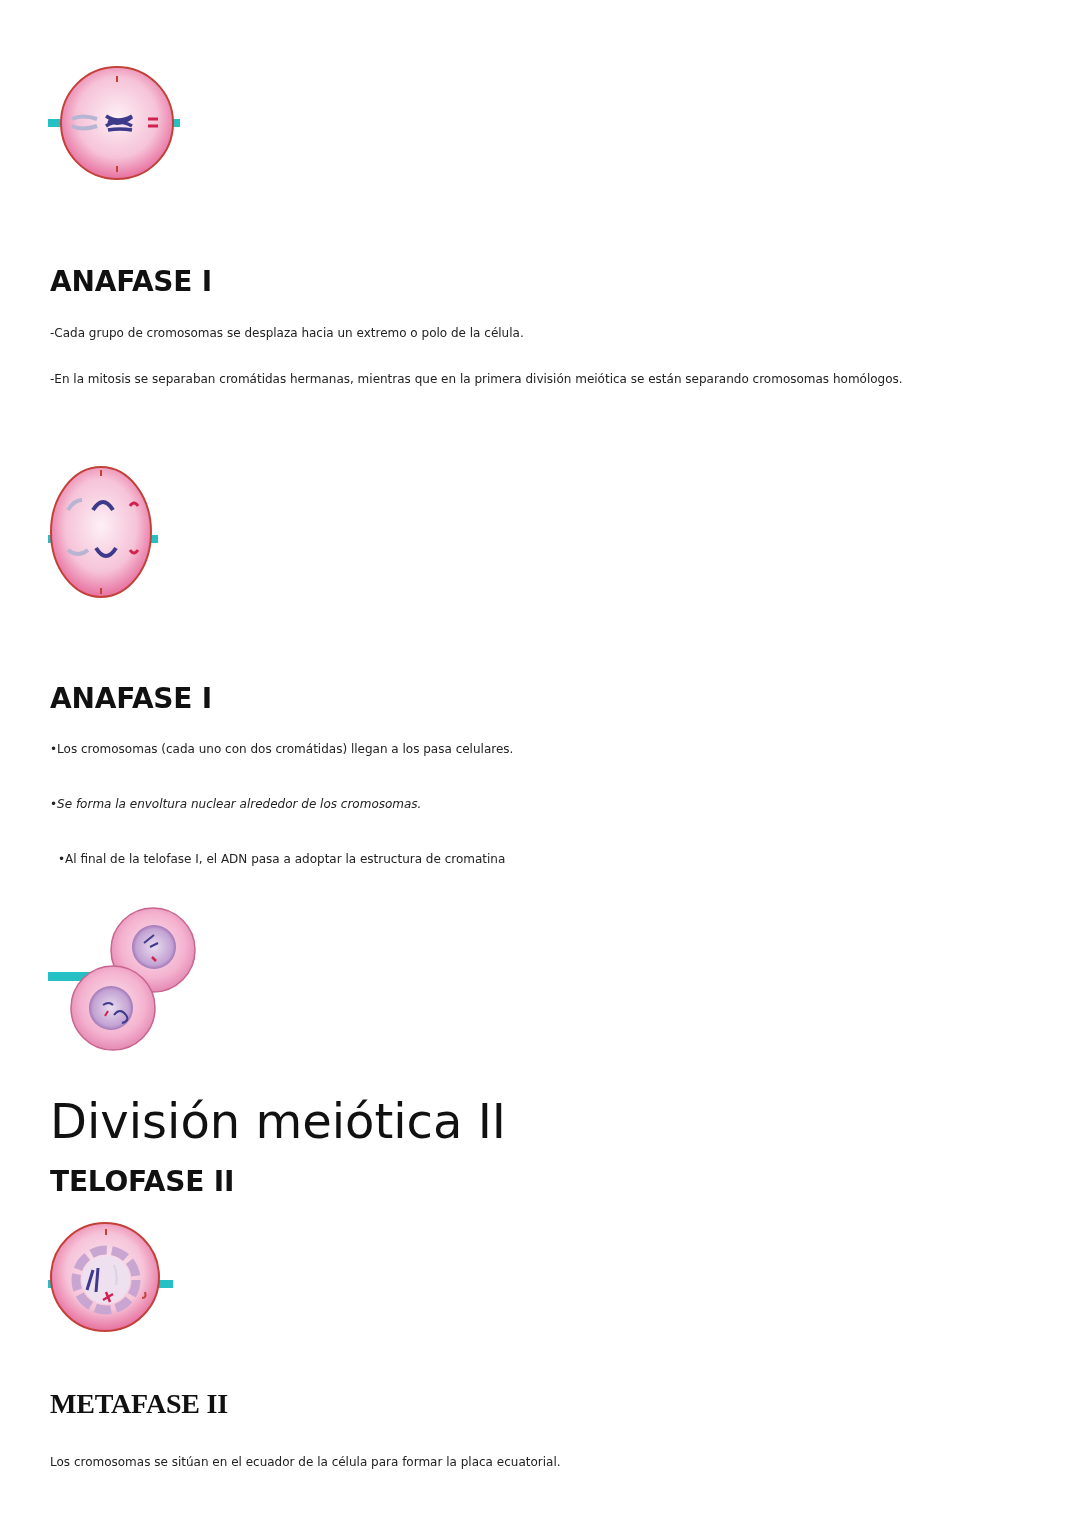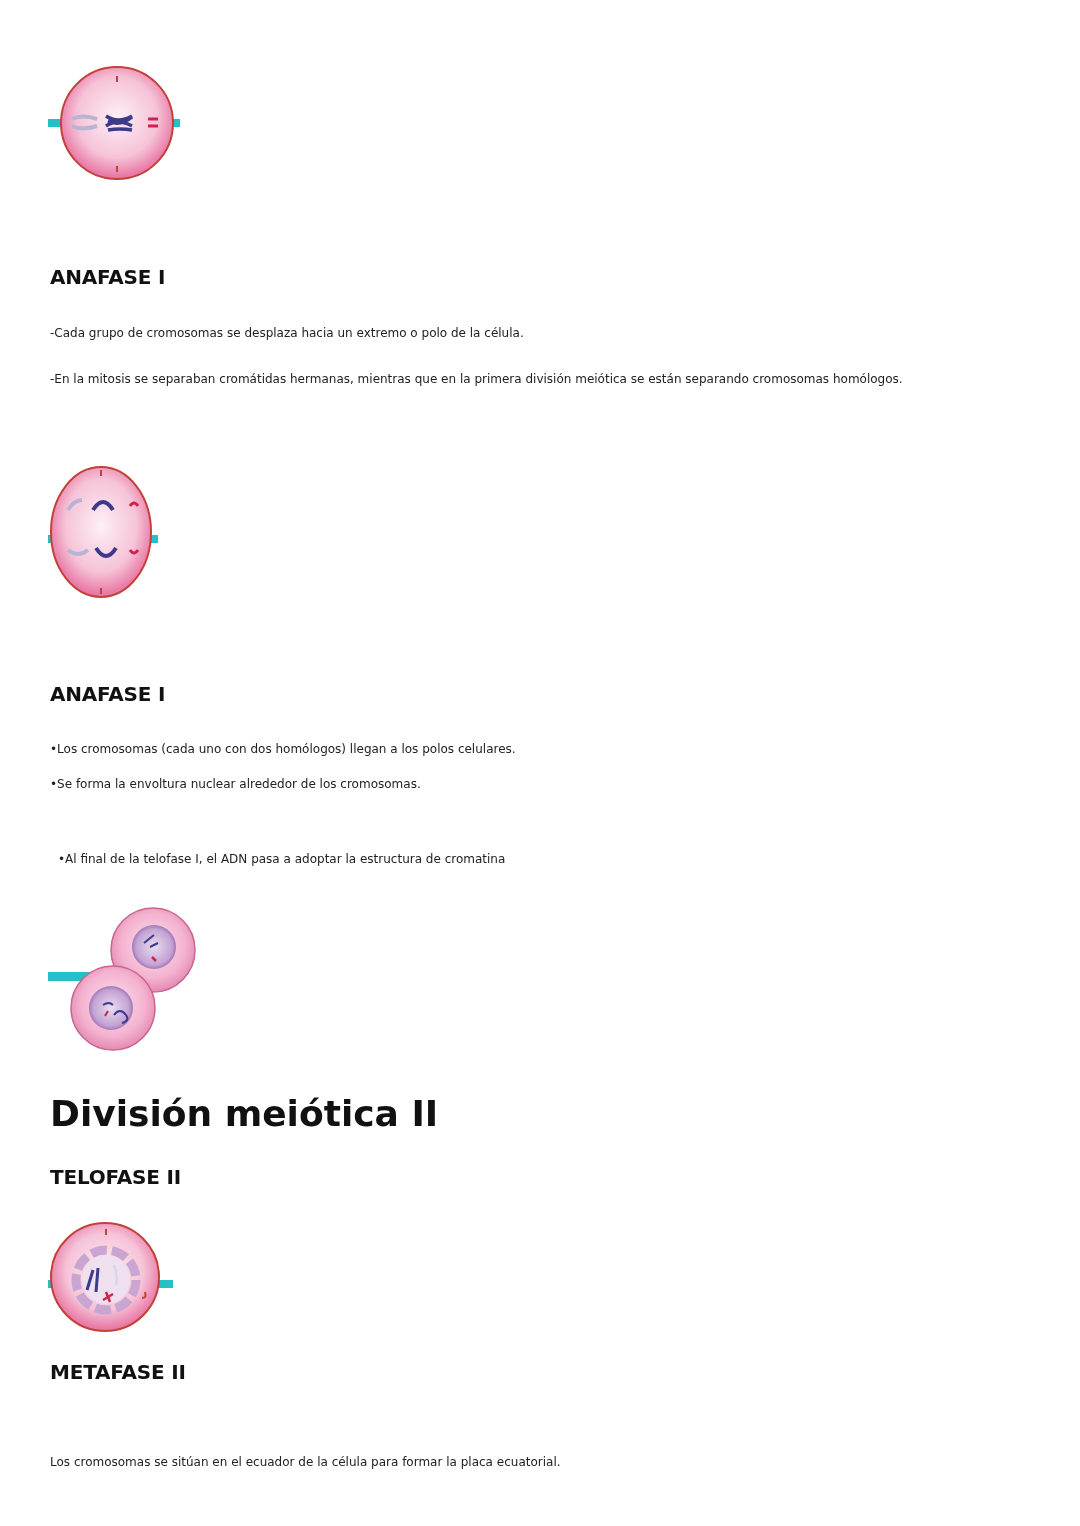--- a/index.html
+++ b/index.html
@@ -3,28 +3,28 @@
   <meta charset="utf-8">
   <style>
     html, body { margin: 0; padding: 0; background: #ffffff; }
     body {
       width: 1080px; height: 1526px; position: relative; overflow: hidden;
       font-family: "DejaVu Sans", "Liberation Sans", sans-serif;
       color: #1a1a1a;
     }
     .abs { position: absolute; }
     .heading {
-      font-weight: bold; font-size: 20px; color: #111;
+      font-weight: bold; font-size: 28px; color: #111;
       left: 50px; letter-spacing: -0.2px;
     }
     .para {
       left: 50px; width: 985px; font-size: 12px; line-height: 33px; color: #222;
     }
     .title {
-      left: 50px; font-size: 36px; font-weight: bold; color: #111;
+      left: 50px; font-size: 48px; font-weight: normal; color: #111;
     }
     svg { display: block; }
   </style>
 </head>
 <body>
 
 <div class="abs" style="left:48px; top:64px;">
   <svg width="135" height="120" viewBox="0 0 135 120">
     <defs>
       <radialGradient id="g1" cx="50%" cy="45%" r="55%">
@@ -63,22 +63,22 @@
     <path d="M82 44 q4 -6 8 0" stroke="#d0214f" stroke-width="3" fill="none"></path>
     <path d="M20 88 q10 8 20 0" stroke="#b8b5d4" stroke-width="4" fill="none"></path>
     <path d="M48 86 q10 16 20 0" stroke="#3d3a8c" stroke-width="4" fill="none"></path>
     <path d="M82 88 q4 6 8 0" stroke="#d0214f" stroke-width="3" fill="none"></path>
     <path d="M53 8 v6" stroke="#c2423a" stroke-width="2"></path>
     <path d="M53 126 v6" stroke="#c2423a" stroke-width="2"></path>
   </svg>
 </div>
 
 <div class="abs heading" style="top:682px;">ANAFASE I</div>
-<div class="abs para" style="top:733px;">•Los cromosomas (cada uno con dos homólogos) llegan a los polos celulares.</div>
-<div class="abs para" style="top:768px;">•Se forma la envoltura nuclear alrededor de los cromosomas.</div>
+<div class="abs para" style="top:733px;">•Los cromosomas (cada uno con dos cromátidas) llegan a los pasa celulares.</div>
+<div class="abs para" style="top:788px;font-style:italic;">•Se forma la envoltura nuclear alrededor de los cromosomas.</div>
 <div class="abs para" style="top:843px;margin-left:8px;">•Al final de la telofase I, el ADN pasa a adoptar la estructura de cromatina</div>
 
 <div class="abs" style="left:48px; top:905px;">
   <svg width="155" height="150" viewBox="0 0 155 150">
     <defs>
       <radialGradient id="g3" cx="50%" cy="45%" r="55%">
         <stop offset="0%" stop-color="#fbe3ee"></stop>
         <stop offset="70%" stop-color="#f4b2cf"></stop>
         <stop offset="100%" stop-color="#e48ab3"></stop>
       </radialGradient>
@@ -118,14 +118,14 @@
     <circle cx="58" cy="60" r="30" fill="none" stroke="#c9a6d2" stroke-width="9" stroke-dasharray="16 5"></circle>
     <circle cx="58" cy="60" r="24" fill="#efe0f0"></circle>
     <path d="M45 50 l-6 20 M50 48 l-2 24" stroke="#3d3a8c" stroke-width="3"></path>
     <path d="M55 80 l10 -6 M58 72 l4 10" stroke="#d0214f" stroke-width="2.5"></path>
     <path d="M66 45 q4 10 2 20" stroke="#d9d3e8" stroke-width="2" fill="none"></path>
     <path d="M58 9 v6" stroke="#c2423a" stroke-width="2"></path>
     <path d="M97 72 q2 6 -3 6" stroke="#c2423a" stroke-width="2" fill="none"></path>
   </svg>
 </div>
 
-<div class="abs heading" style="top:1360px;">METAFASE II</div>
+<div class="abs heading" style="top:1388px;font-family:Liberation Serif, serif;">METAFASE II</div>
 <div class="abs para" style="top:1410px;margin-top:36px;">Los cromosomas se sitúan en el ecuador de la célula para formar la placa ecuatorial.</div>
 
 </body></html>

